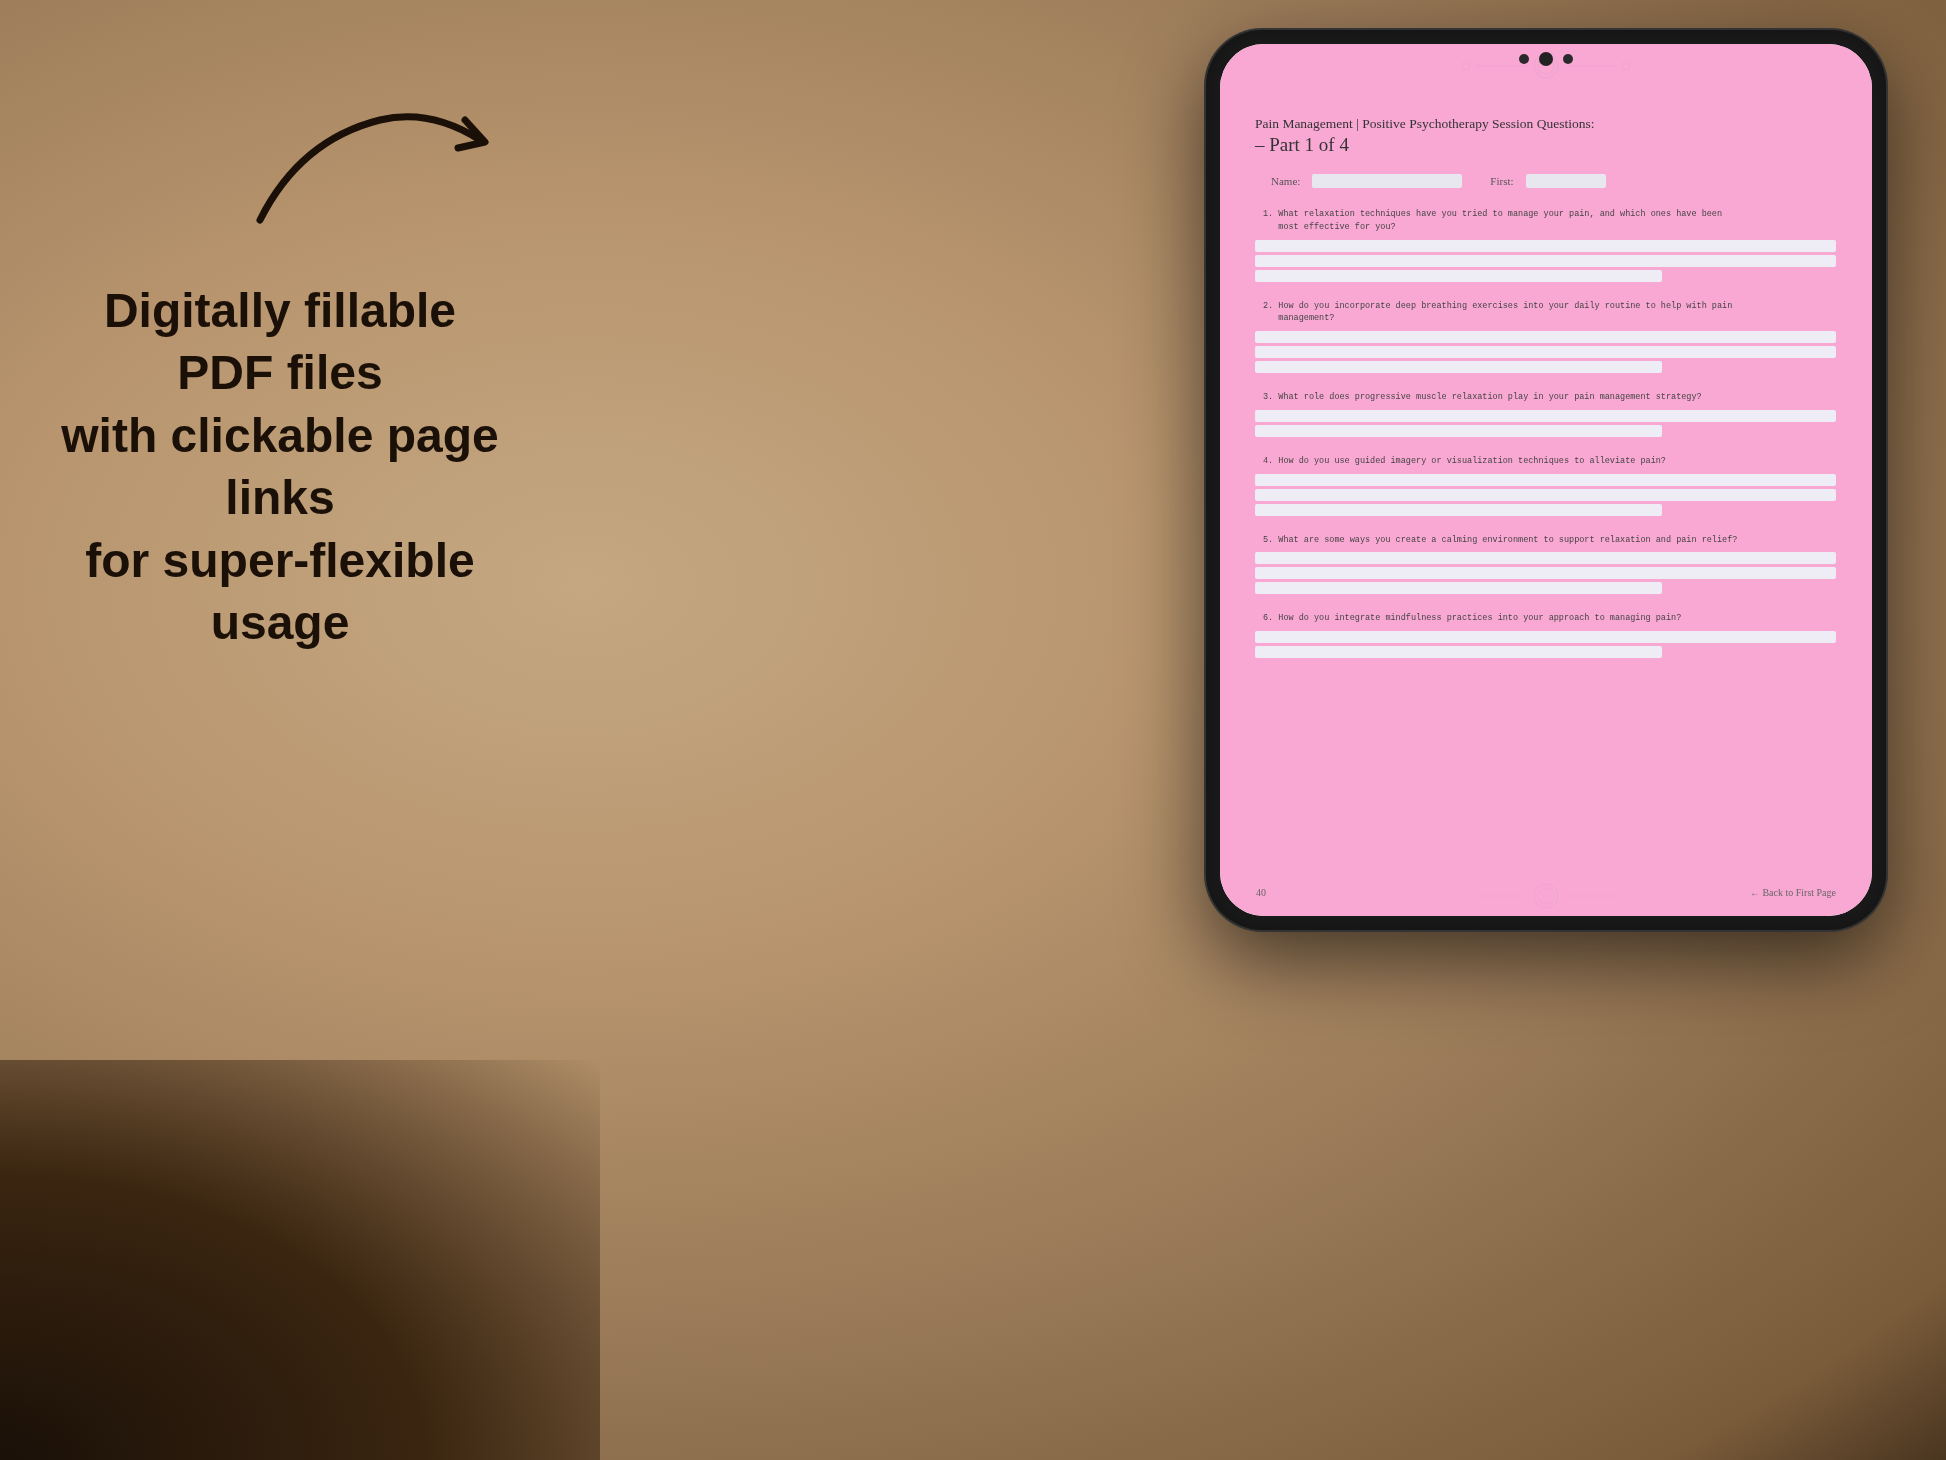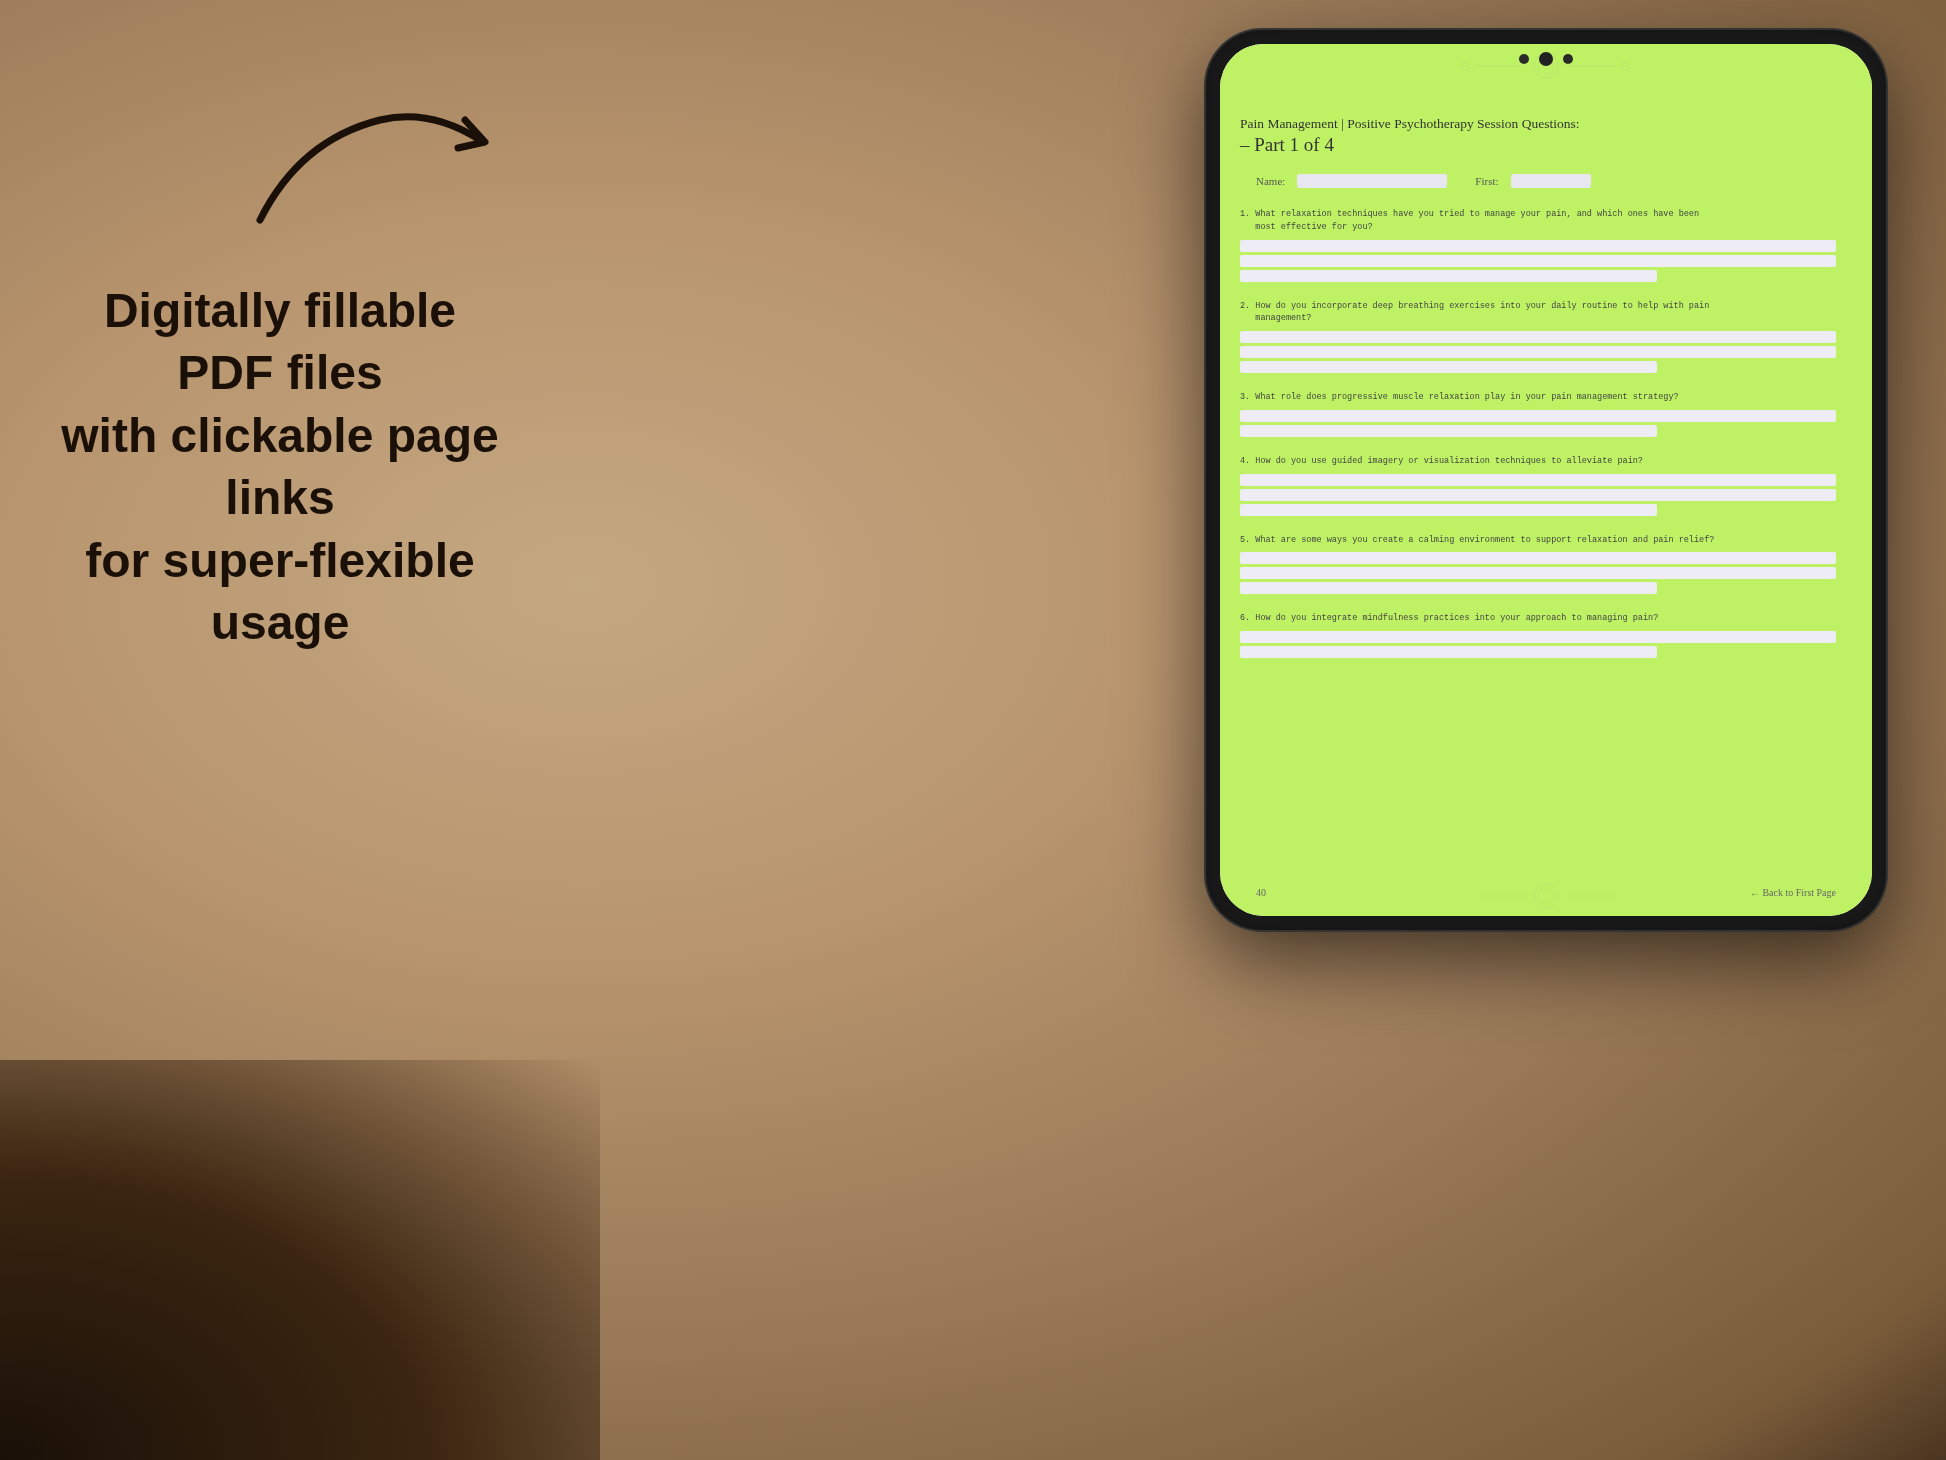--- a/index.html
+++ b/index.html
@@ -112,22 +112,22 @@
       background: #fafafa;
       border-radius: 44px;
       overflow: hidden;
       position: relative;
     }
 
     
     .pdf-content {
       width: 100%;
       height: 100%;
-      background: #bef264;
-      padding: 30px 36px 20px 20px;
+      background: #f9a8d4;
+      padding: 30px 36px 20px 35px;
       position: relative;
       overflow: hidden;
     }
 
     
     .pdf-top-decoration {
       position: absolute;
       top: 0;
       left: 0;
       right: 0;
@@ -190,20 +190,21 @@
     .pdf-question-block {
       margin-bottom: 18px;
     }
 
     .pdf-question-text {
       font-family: 'Courier New', monospace;
       font-size: 8.5px;
       color: #444;
       line-height: 1.5;
       margin-bottom: 6px;
+      margin-left: 8px;
     }
 
     .pdf-answer-lines {
       display: flex;
       flex-direction: column;
       gap: 3px;
     }
 
     .pdf-answer-line {
       height: 12px;

